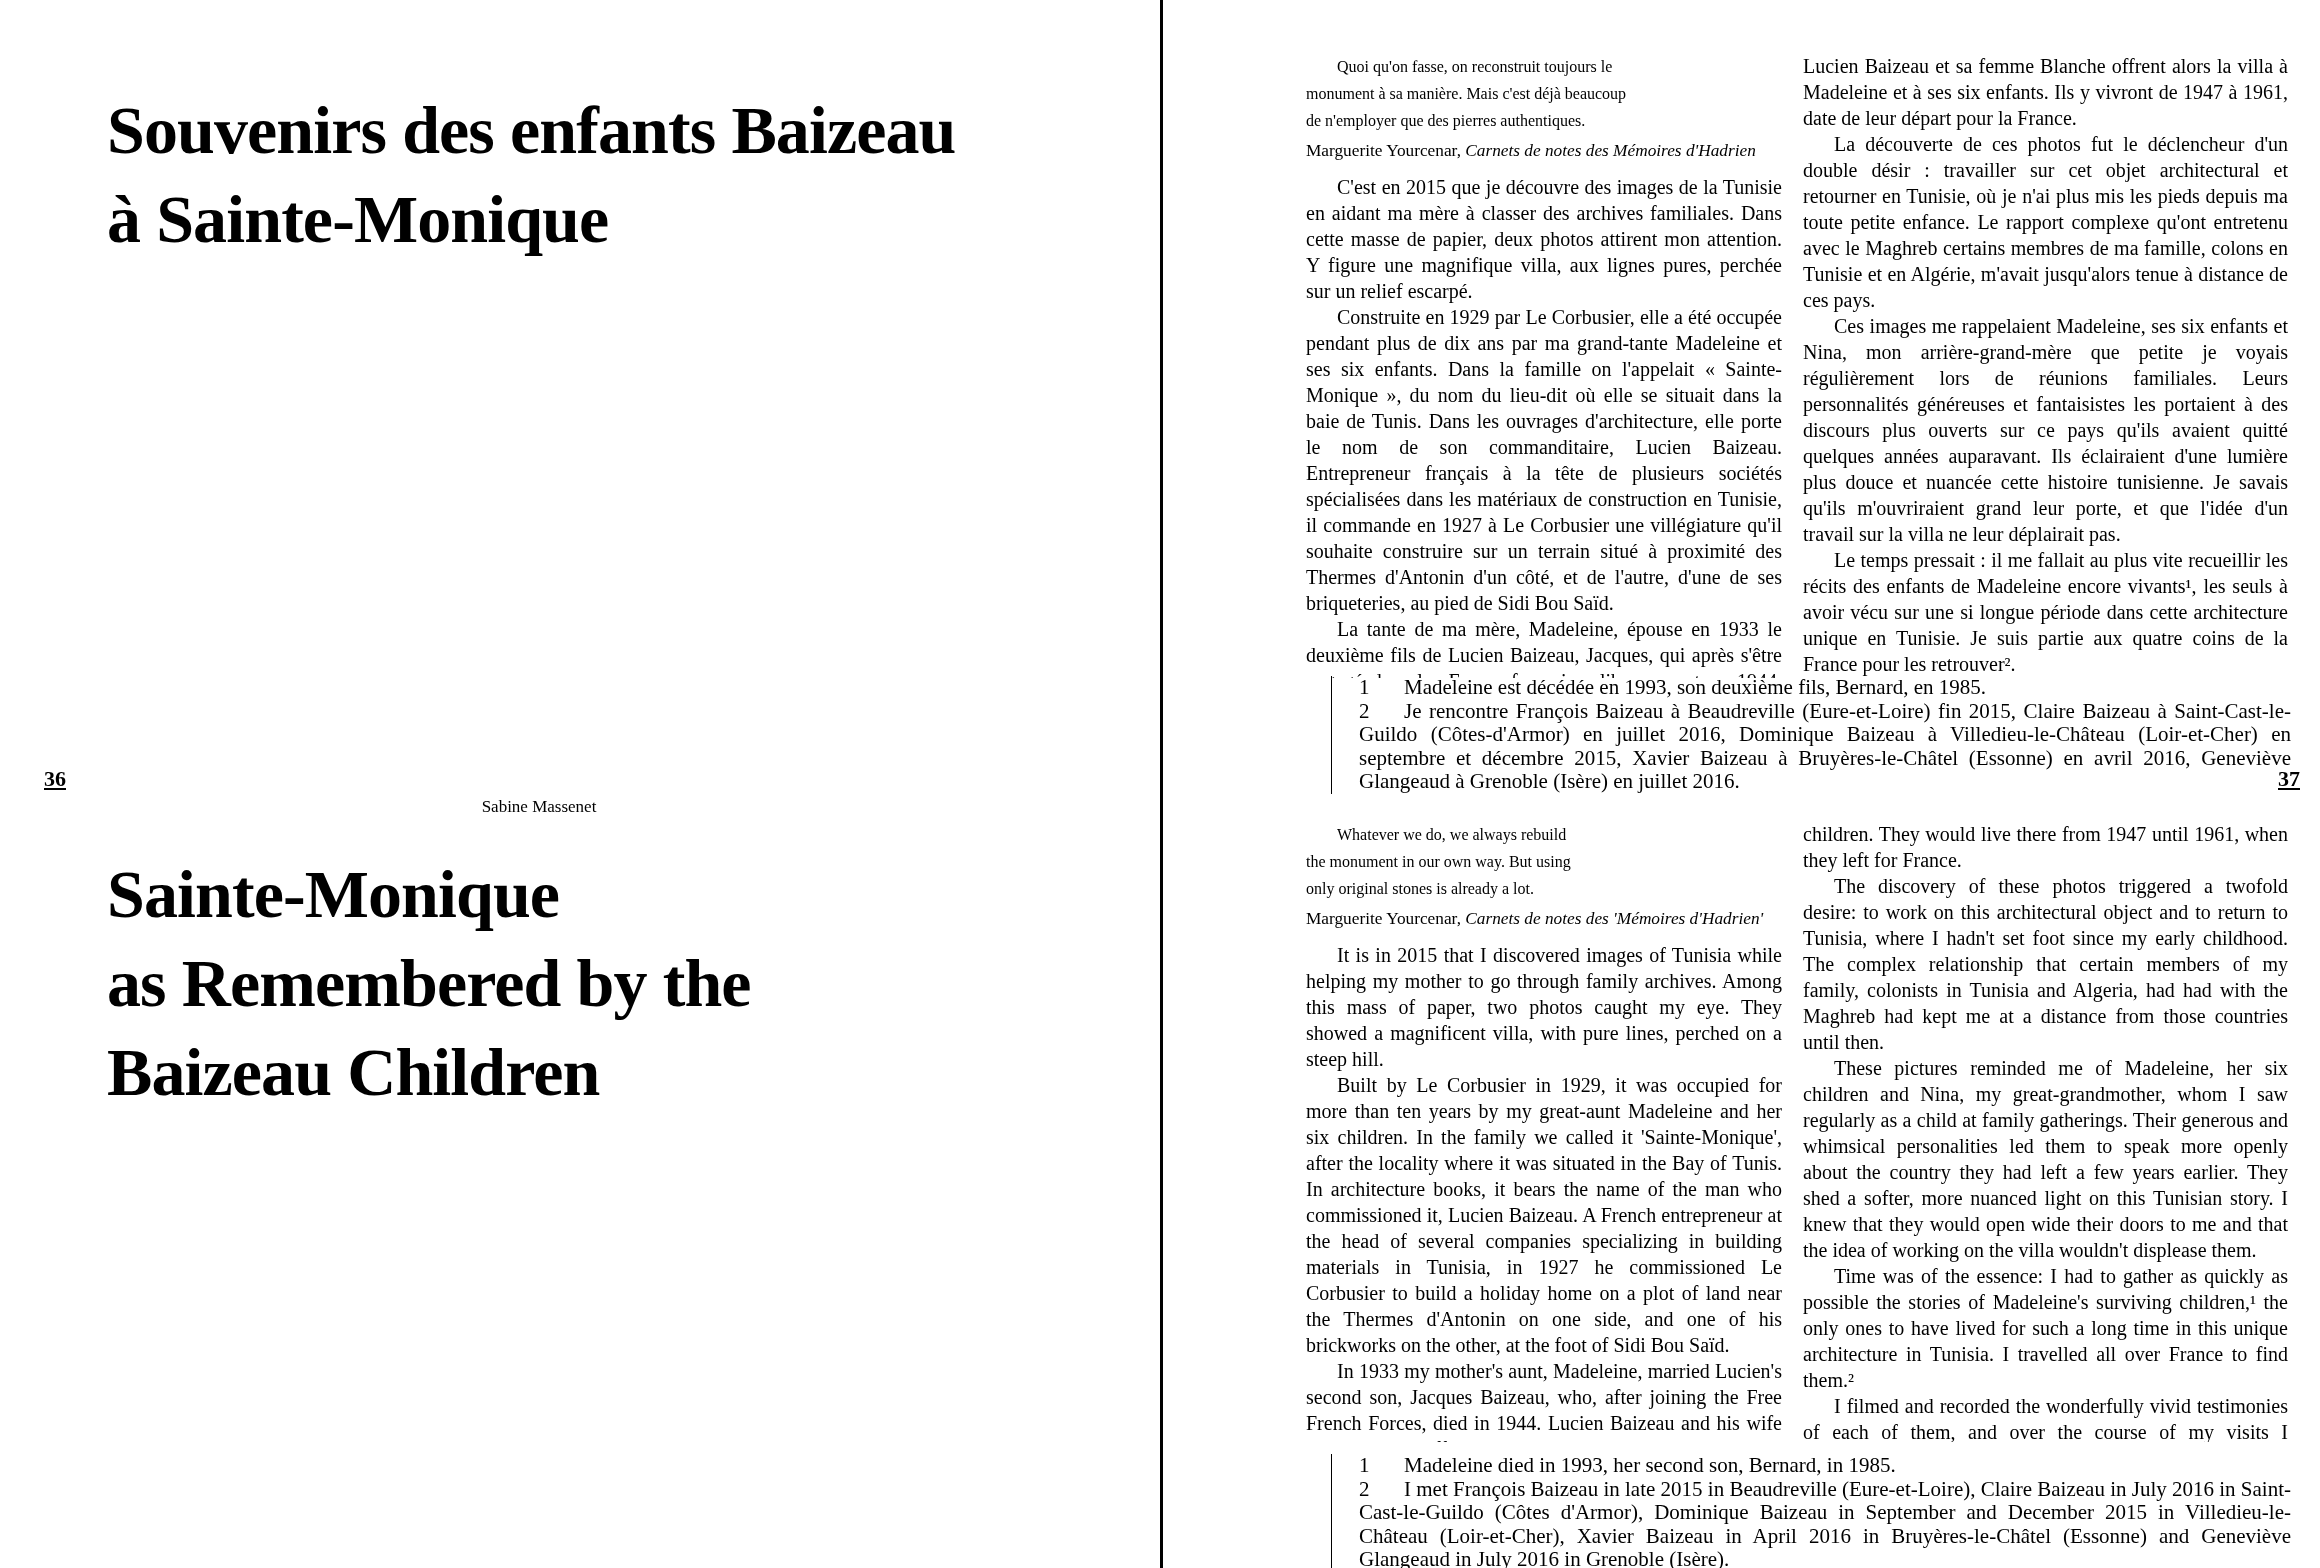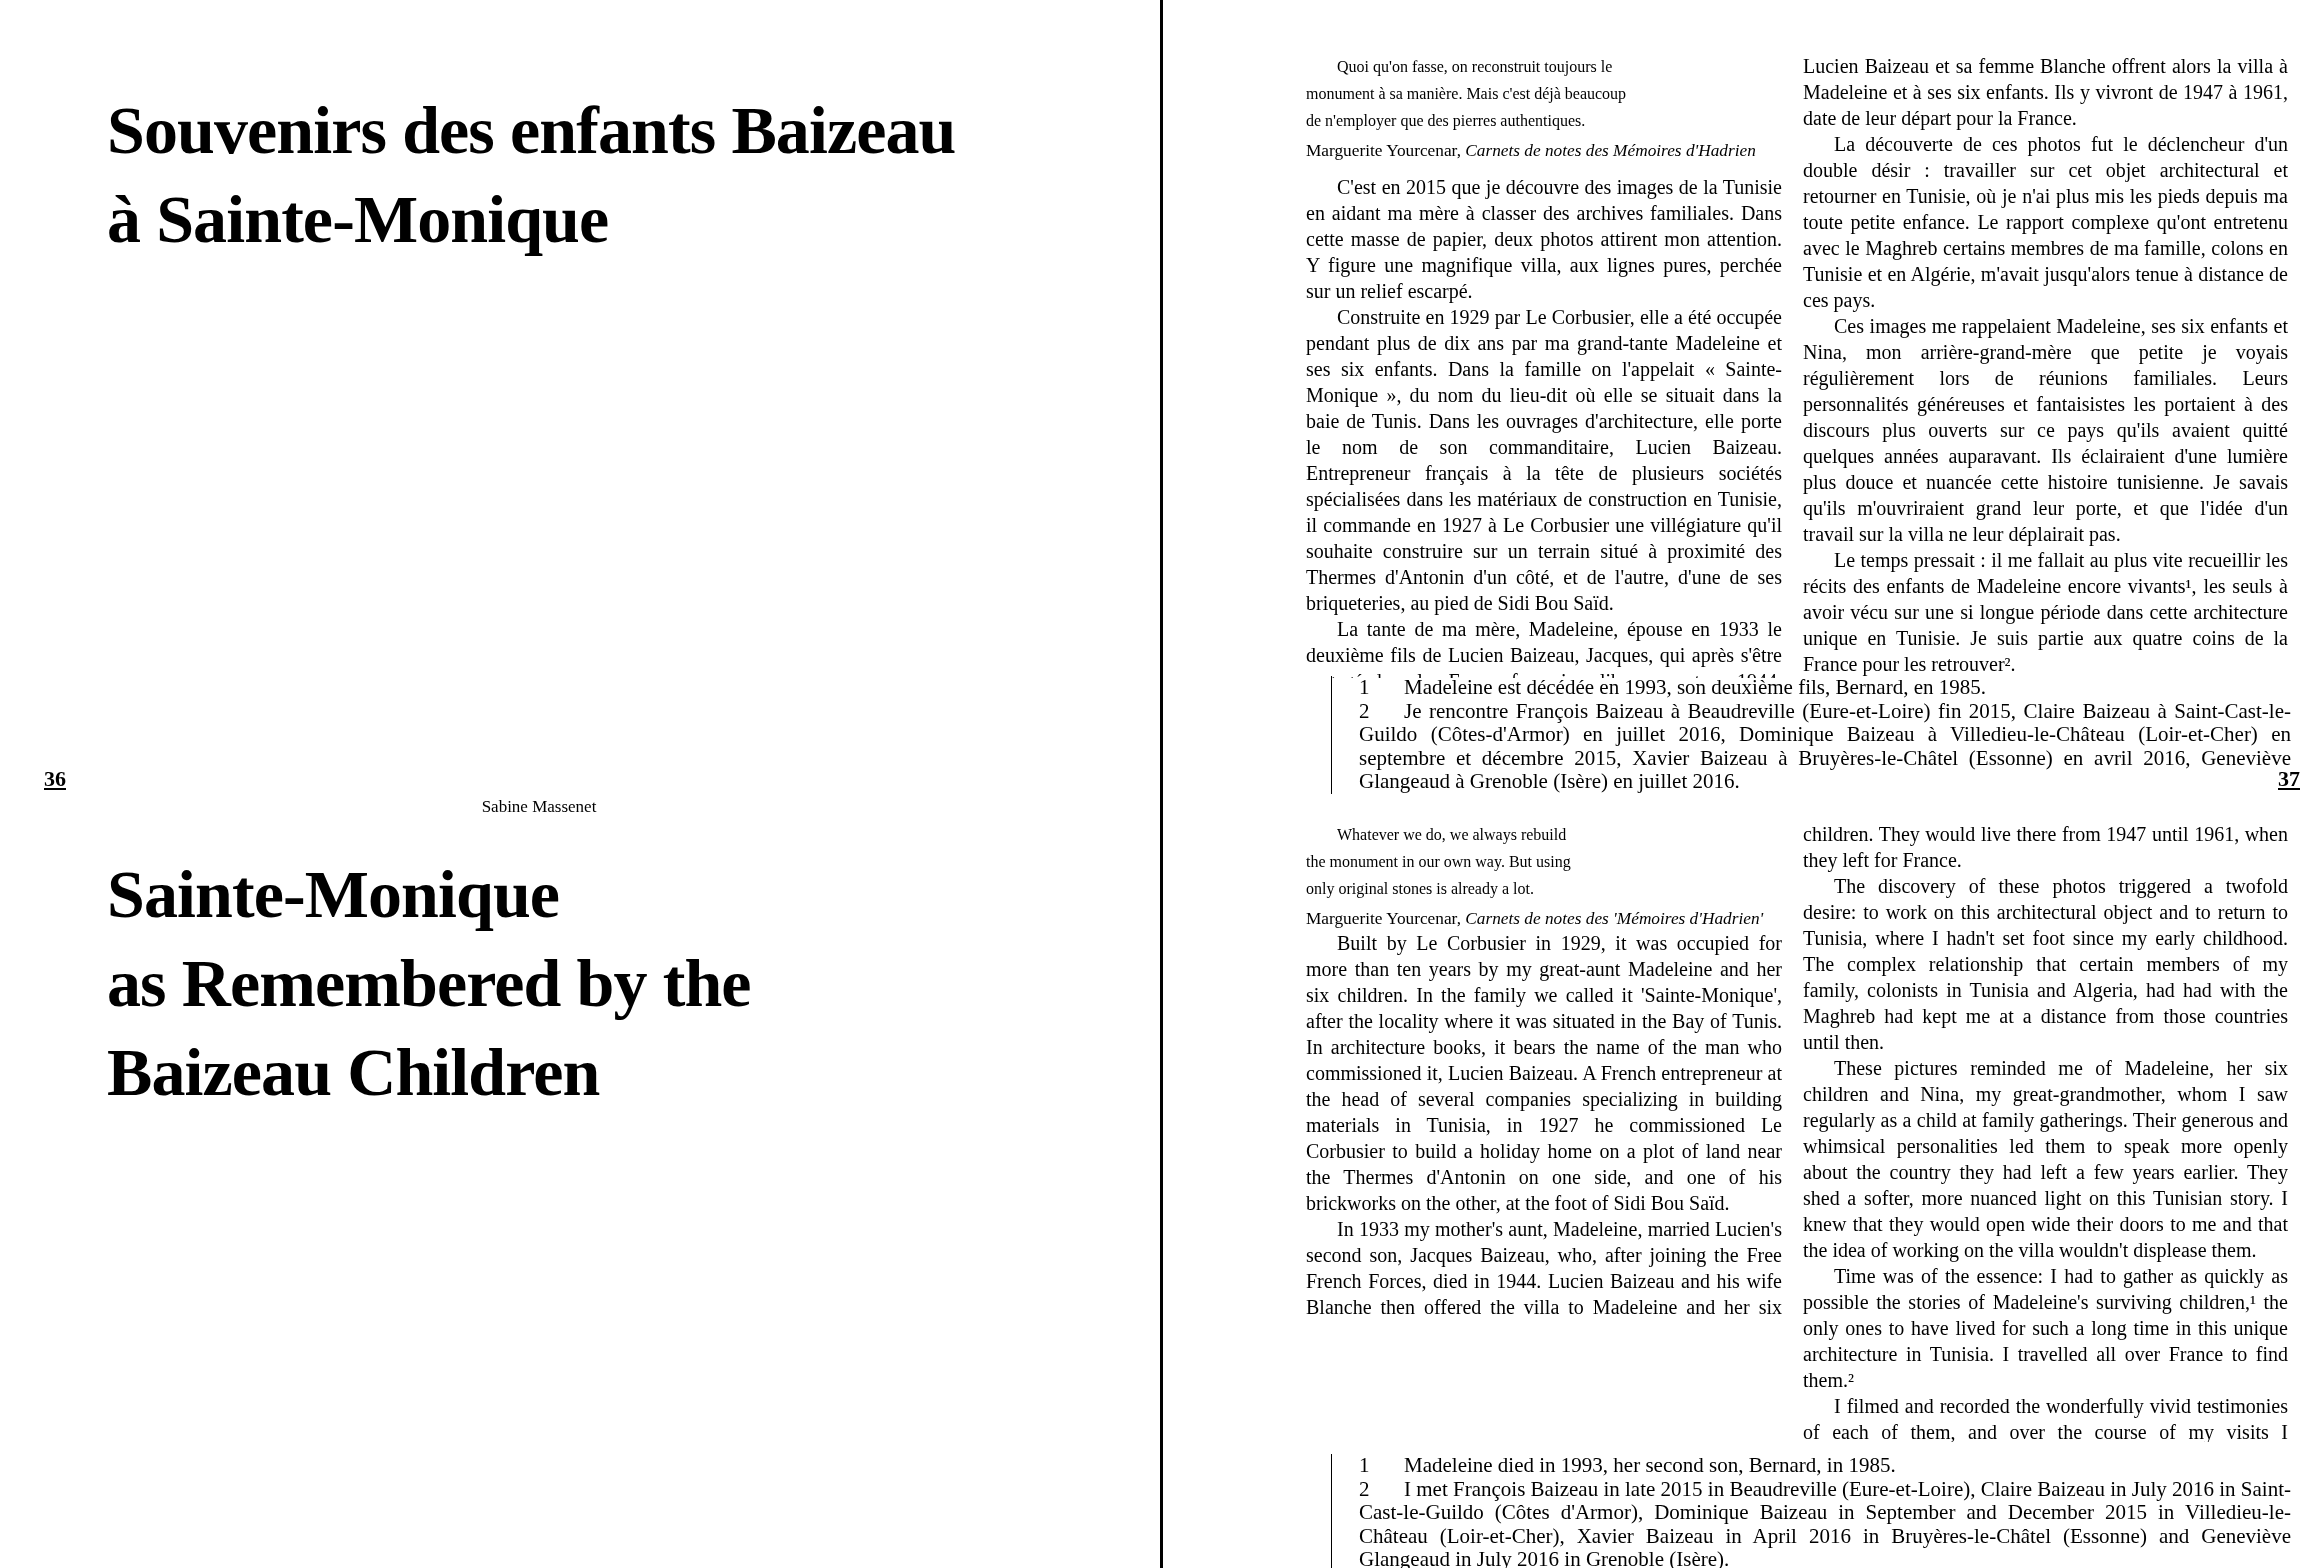--- a/index.html
+++ b/index.html
@@ -82,20 +82,21 @@
     <p class="fn-item"><span class="fn-num">2</span><span>Je rencontre François Baizeau à Beaudreville (Eure-et-Loire) fin 2015, Claire Baizeau à Saint-Cast-le-Guildo (Côtes-d'Armor) en juillet 2016, Dominique Baizeau à Villedieu-le-Château (Loir-et-Cher) en septembre et décembre 2015, Xavier Baizeau à Bruyères-le-Châtel (Essonne) en avril 2016, Geneviève Glangeaud à Grenoble (Isère) en juillet 2016.</span></p>
   </div>
 
   <div class="pageno" id="pageno-37">37</div>
 
   <div class="col" id="en-col1">
     <div class="epigraph">Whatever we do, we always rebuild
 the monument in our own way. But using
 only original stones is already a lot.</div>
     <div class="attribution"><span>Marguerite Yourcenar, </span><span class="work">Carnets de notes des 'Mémoires d'Hadrien'</span></div>
+    <p class="body-start">It is in 2015 that I discovered images of Tunisia while helping my mother to go through family archives. Among this mass of paper, two photos caught my eye. They showed a magnificent villa, with pure lines, perched on a steep hill.</p>
     <p>Built by Le Corbusier in 1929, it was occupied for more than ten years by my great-aunt Madeleine and her six children. In the family we called it 'Sainte-Monique', after the locality where it was situated in the Bay of Tunis. In architecture books, it bears the name of the man who commissioned it, Lucien Baizeau. A French entrepreneur at the head of several companies specializing in building materials in Tunisia, in 1927 he commissioned Le Corbusier to build a holiday home on a plot of land near the Thermes d'Antonin on one side, and one of his brickworks on the other, at the foot of Sidi Bou Saïd.</p>
     <p class="fill">In 1933 my mother's aunt, Madeleine, married Lucien's second son, Jacques Baizeau, who, after joining the Free French Forces, died in 1944. Lucien Baizeau and his wife Blanche then offered the villa to Madeleine and her six</p>
   </div>
 
   <div class="col" id="en-col2">
     <p class="noindent">children. They would live there from 1947 until 1961, when they left for France.</p>
     <p>The discovery of these photos triggered a twofold desire: to work on this architectural object and to return to Tunisia, where I hadn't set foot since my early childhood. The complex relationship that certain members of my family, colonists in Tunisia and Algeria, had had with the Maghreb had kept me at a distance from those countries until then.</p>
     <p>These pictures reminded me of Madeleine, her six children and Nina, my great-grandmother, whom I saw regularly as a child at family gatherings. Their generous and whimsical personalities led them to speak more openly about the country they had left a few years earlier. They shed a softer, more nuanced light on this Tunisian story. I knew that they would open wide their doors to me and that the idea of working on the villa wouldn't displease them.</p>
     <p>Time was of the essence: I had to gather as quickly as possible the stories of Madeleine's surviving children,¹ the only ones to have lived for such a long time in this unique architecture in Tunisia. I travelled all over France to find them.²</p>
     <p class="fill">I filmed and recorded the wonderfully vivid testimonies of each of them, and over the course of my visits I discovered a large number of paper photographs, nega-</p>

